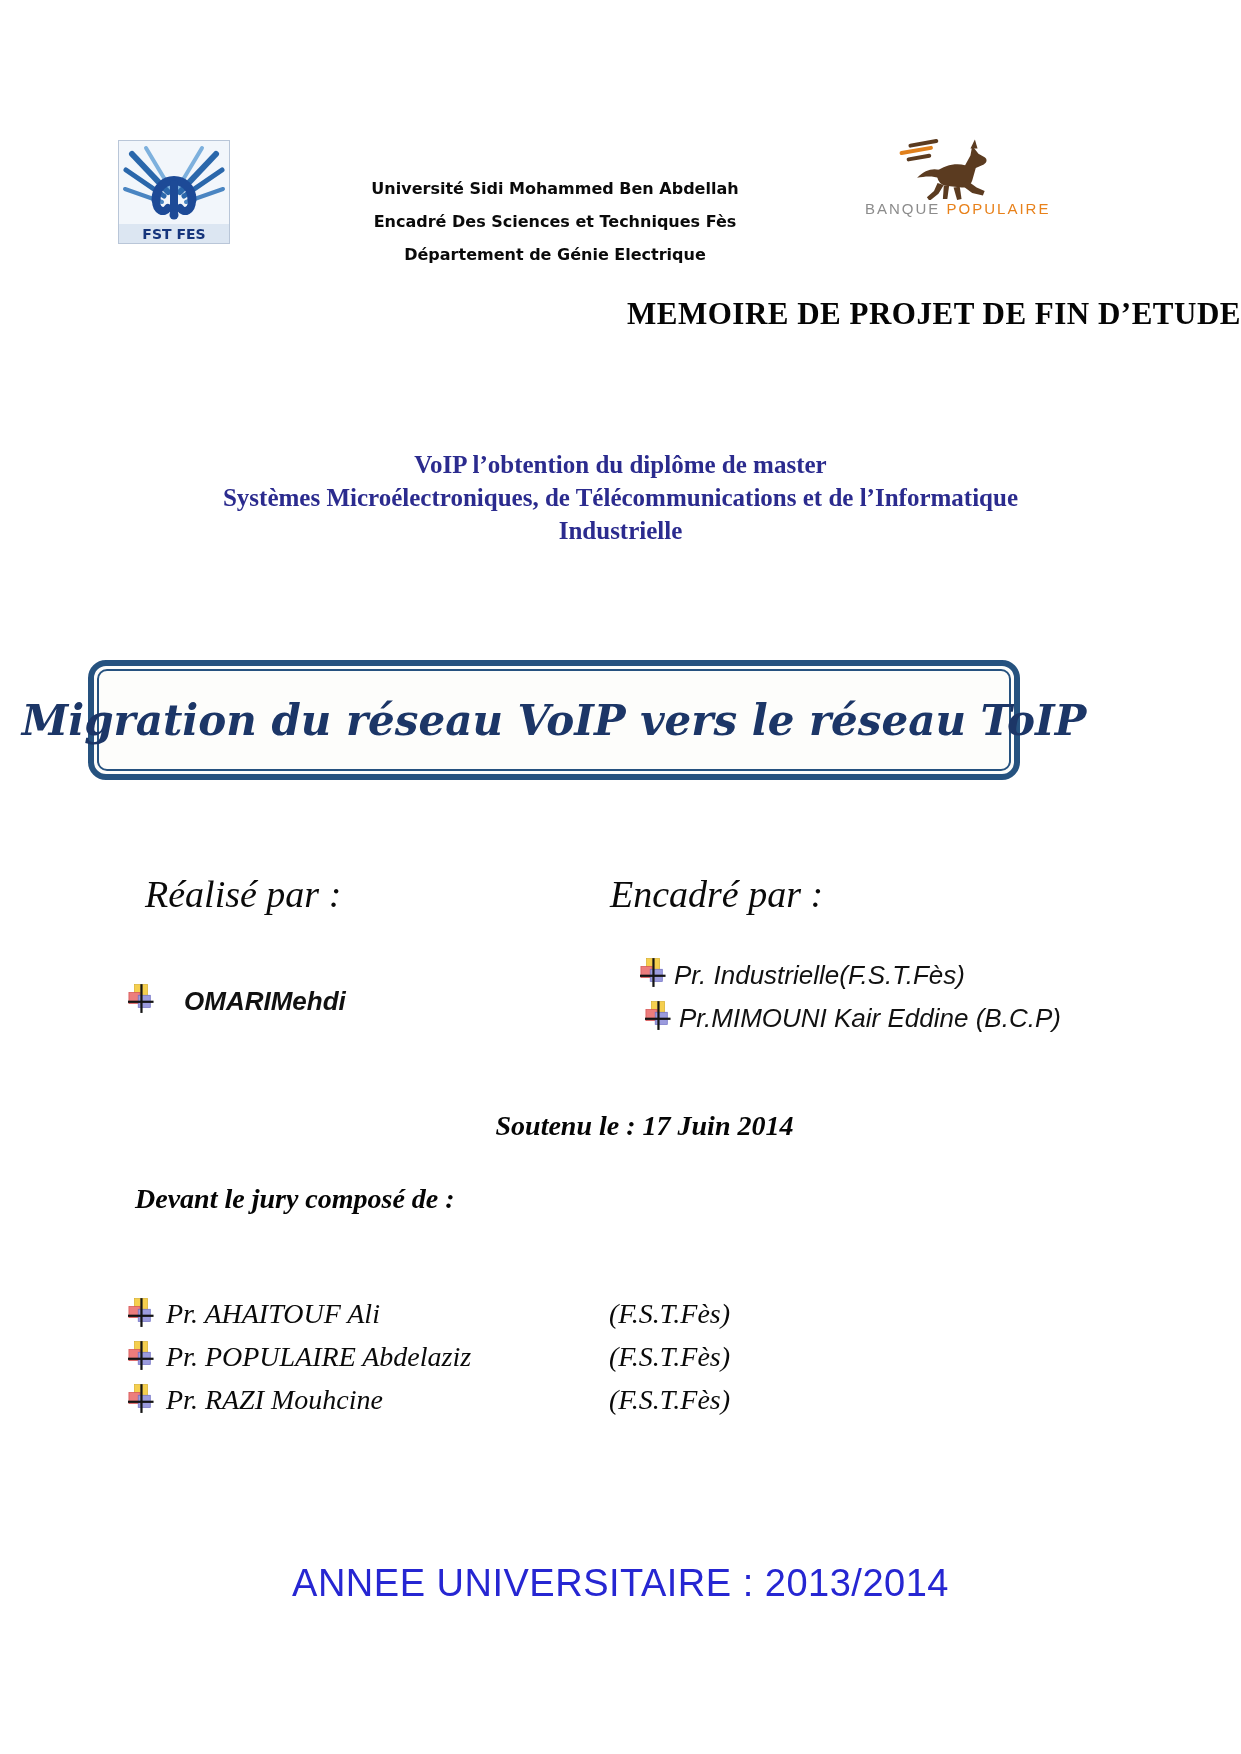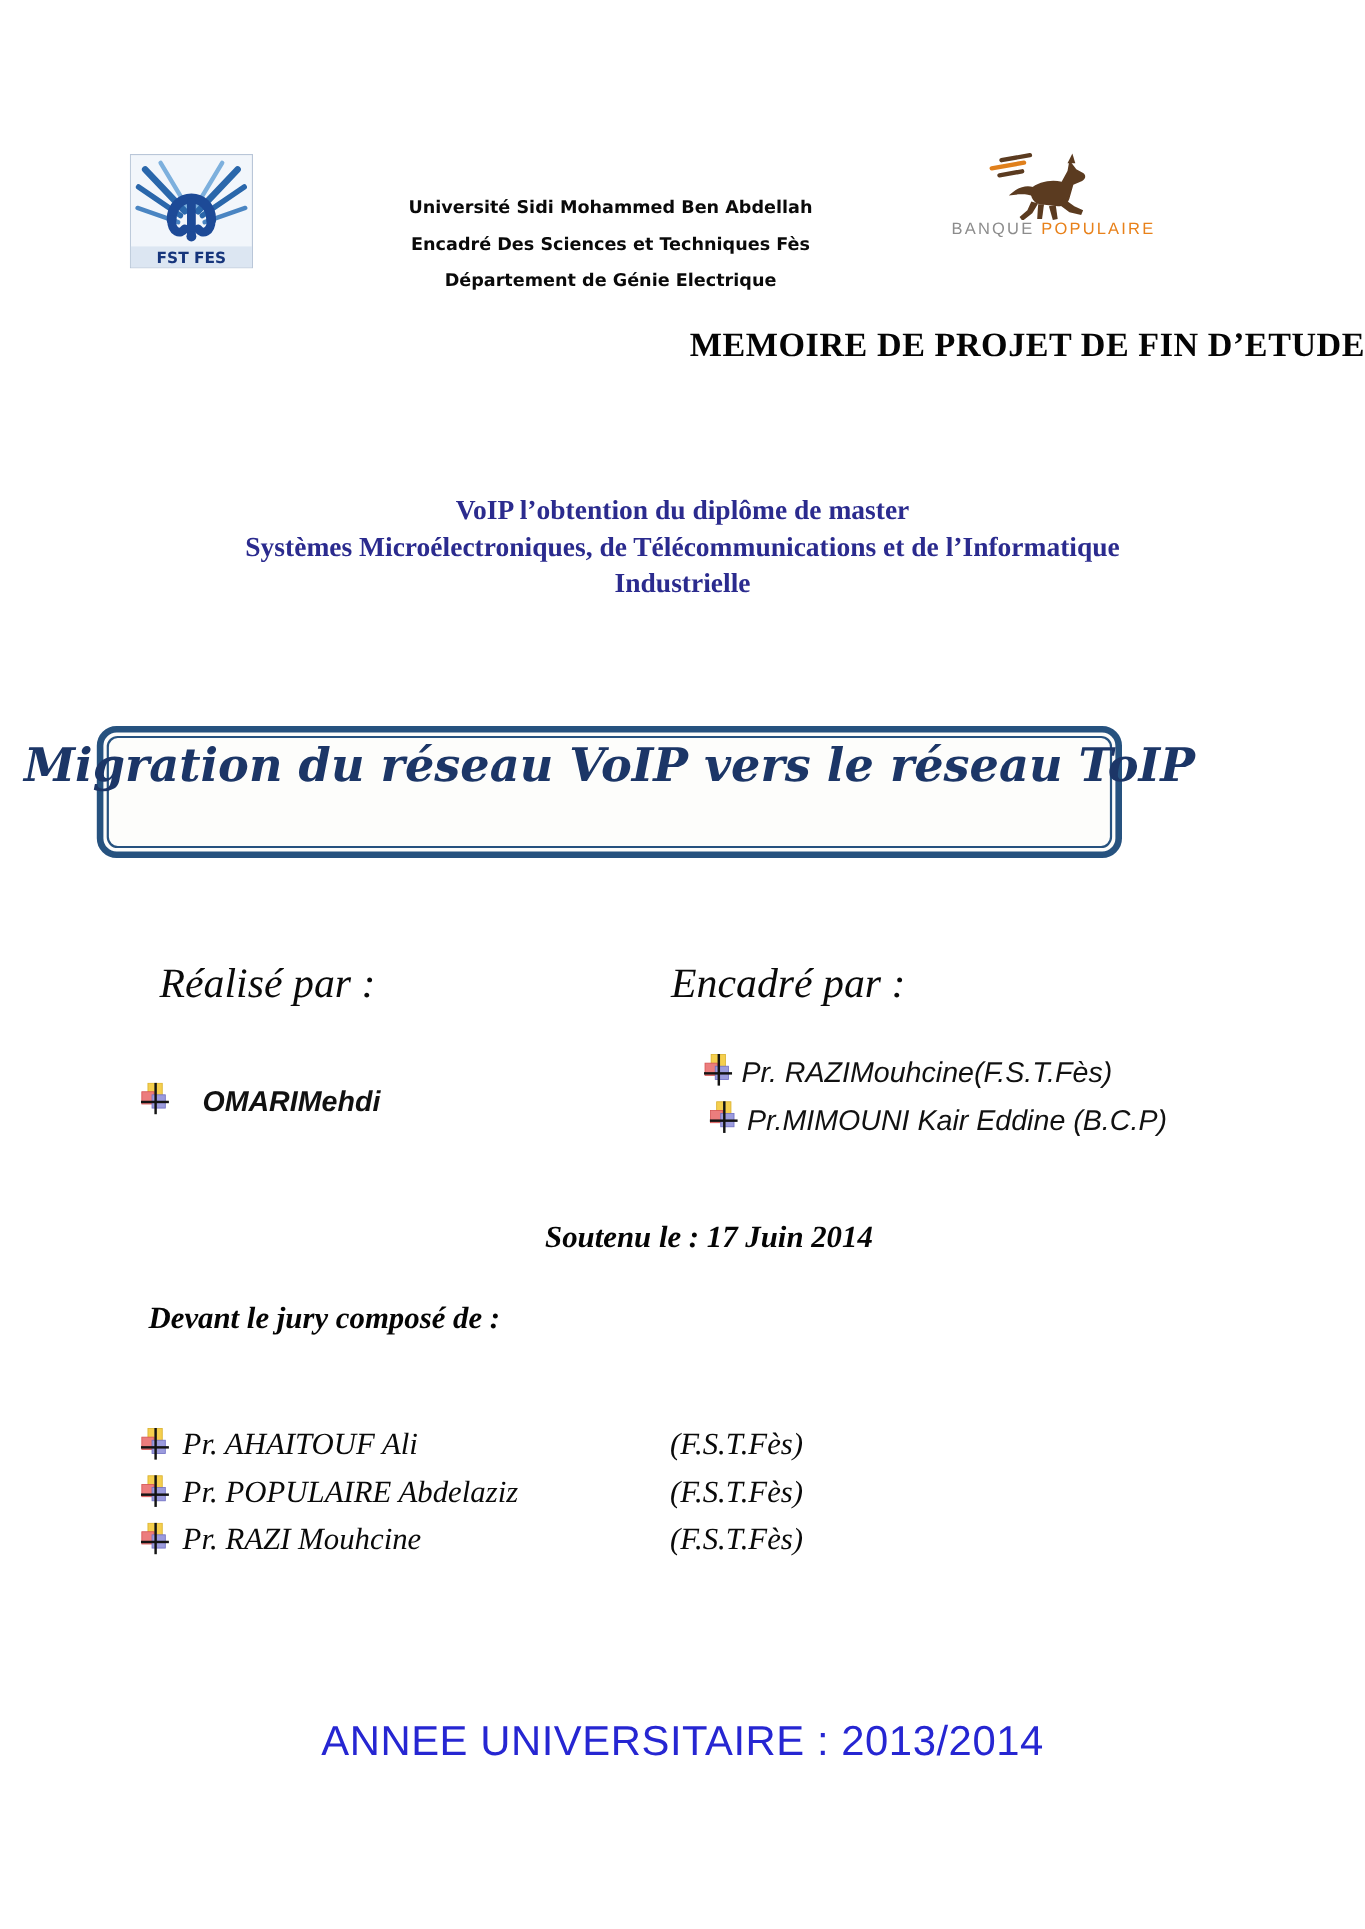--- a/index.html
+++ b/index.html
@@ -19,21 +19,21 @@
   
   .memoire{position:absolute;left:0;right:0;top:296px;text-align:right;
            font-size:31px;font-weight:bold;letter-spacing:.5px;color:#050505;}
   .subtitle{position:absolute;left:0;right:0;top:448px;text-align:center;
             font-size:25px;font-weight:bold;line-height:33px;color:#2b2b8e;}
 
   
   .title-box{position:absolute;left:88px;top:660px;width:932px;height:120px;
              border:6px solid #26527f;border-radius:18px;background:#fdfdfb;box-sizing:border-box;}
   .title-box .inner{position:absolute;inset:3px;border:2px solid #26527f;border-radius:10px;
-                    display:flex;align-items:flex-start;justify-content:center;}
+                    display:flex;align-items:center;justify-content:center;}
   .project-title{font-style:italic;font-weight:bold;font-size:42px;color:#1c3667;
                  font-family:"DejaVu Serif",serif;white-space:nowrap;}
 
   
   .script-head{position:absolute;font-style:italic;font-size:38px;color:#0a0a0a;
                font-family:"Liberation Serif",serif;text-align:center;}
   #realise-head{left:145px;top:872px;}
   #encadre-head{left:610px;top:872px;}
 
   .person{position:absolute;display:flex;align-items:flex-start;white-space:nowrap;
@@ -151,21 +151,21 @@
     <svg class="dingbat">
         <use href="#dingbat-sym"></use>
       </svg>
     <span class="txt">OMARIMehdi</span>
   </div>
 
   <div class="person" id="encadre-item-1">
     <svg class="dingbat">
         <use href="#dingbat-sym"></use>
       </svg>
-    <span class="txt">Pr. RAZIMouhcine(F.S.T.Fès)</span>
+    <span class="txt">Pr. Industrielle(F.S.T.Fès)</span>
   </div>
   <div class="person" id="encadre-item-2">
     <svg class="dingbat">
         <use href="#dingbat-sym"></use>
       </svg>
     <span class="txt">Pr.MIMOUNI Kair Eddine (B.C.P)</span>
   </div>
 
   <div class="soutenu">Soutenu le : 17 Juin 2014</div>
 

